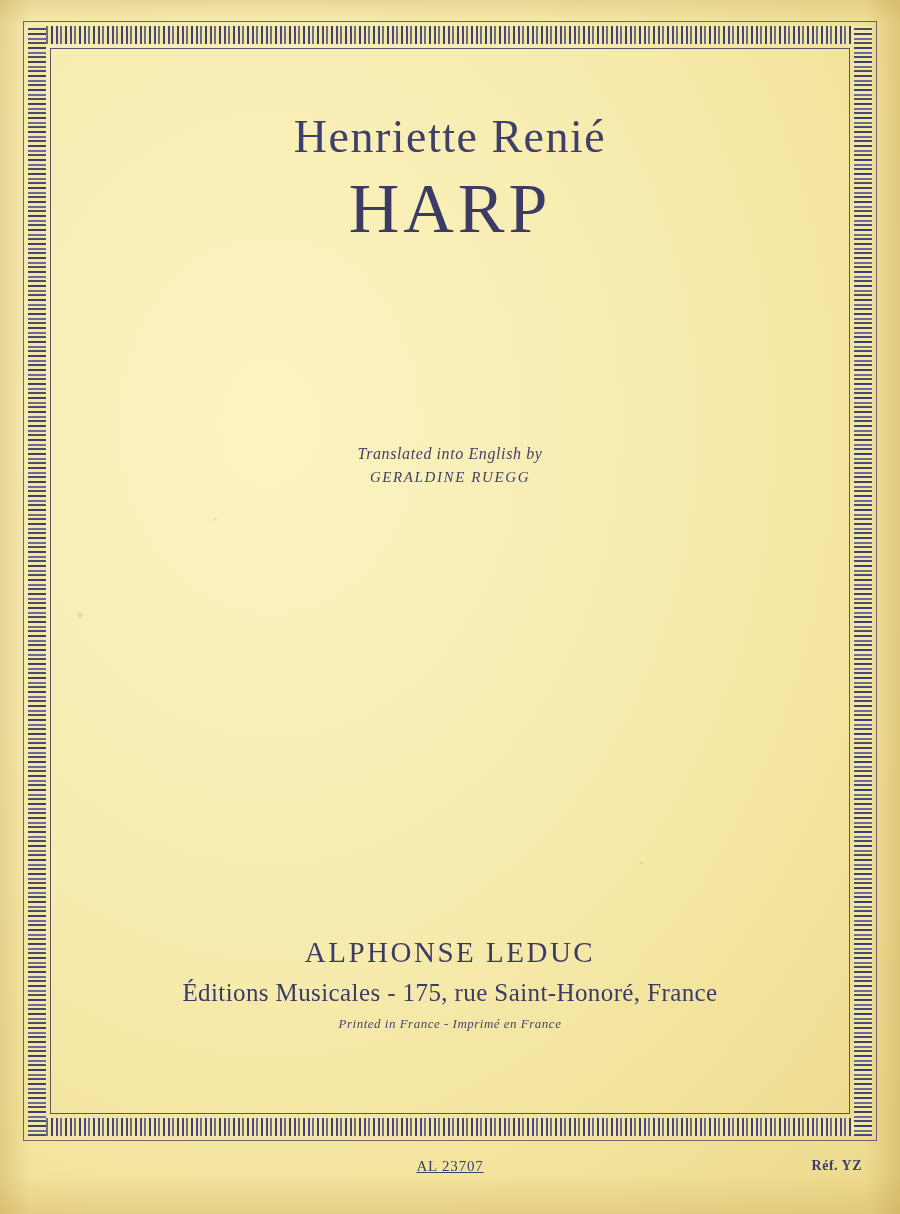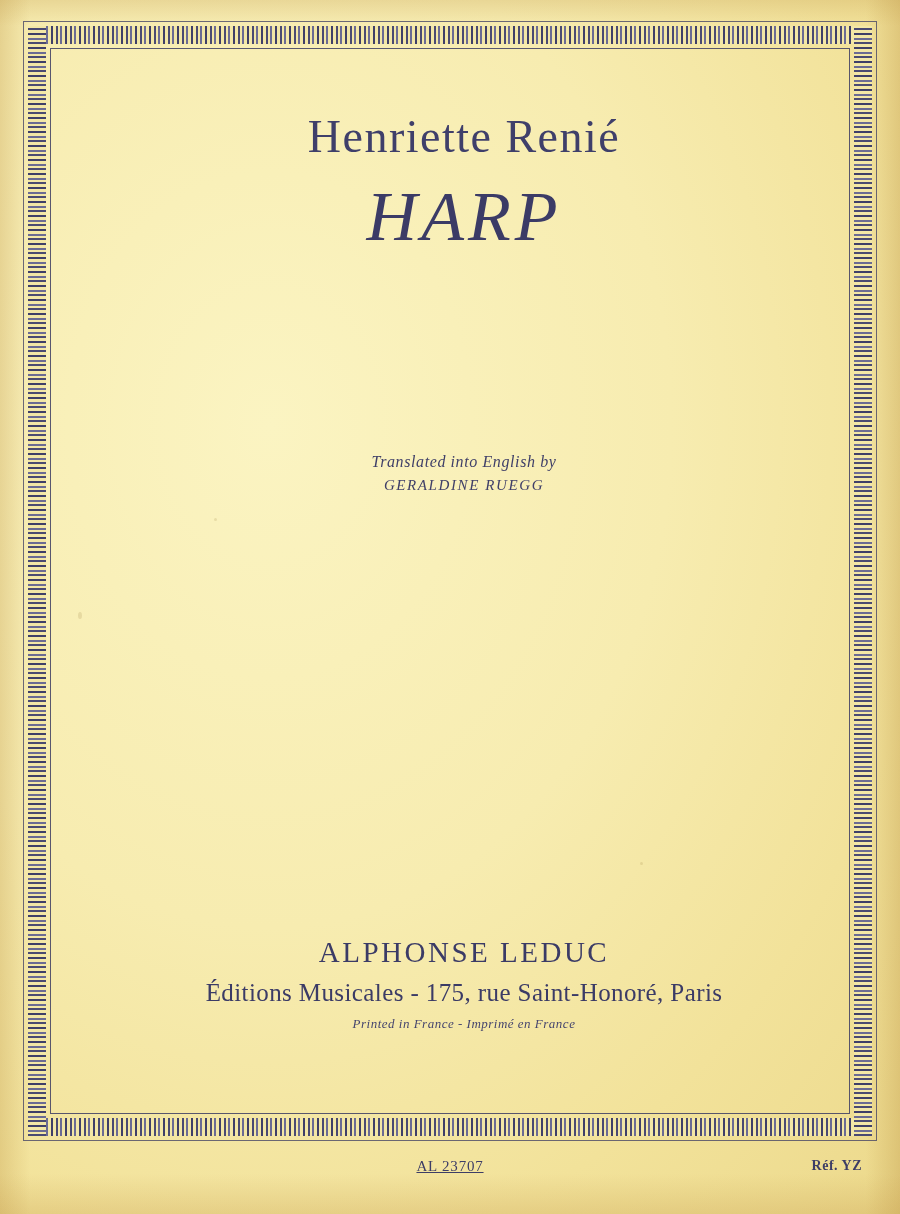--- a/index.html
+++ b/index.html
@@ -93,21 +93,21 @@
     opacity: 0.75;
   }
   .frame-rule.inner {
     left: 22px; top: 22px; width: 800px; height: 1066px;
     opacity: 0.85;
   }
 
   
   .content {
     position: absolute;
-    left: 64px;
+    left: 50px;
     top: 48px;
     width: 800px;
     height: 892px;
     text-align: center;
     color: #3a3a63;
   }
 
   .composer {
     margin-top: 62px;
     font-size: 46px;
@@ -127,26 +127,25 @@
   }
 
   .title-for {
     margin-top: 10px;
     font-size: 46px;
     color: #3b3b66;
     font-weight: 400;
   }
 
   .title-instrument {
-    margin-top: 14px;
+    margin-top: 6px;
     font-size: 70px;
     letter-spacing: 4px;
     color: #3b3b66;
     font-weight: 400;
-    font-style: italic;
   }
 
   .translator-block {
     margin-top: 196px;
     color: #3f3f68;
   }
   .translator-line1 {
     font-size: 16px;
     font-style: italic;
     letter-spacing: 0.6px;
@@ -251,21 +250,21 @@
 
     <div class="title-instrument">HARP</div>
 
     <div class="translator-block">
       <div class="translator-line1">Translated into English by</div>
       <div class="translator-line2">GERALDINE RUEGG</div>
     </div>
 
     <div class="publisher-block">
       <div class="publisher-name">ALPHONSE LEDUC</div>
-      <div class="publisher-address">Éditions Musicales - 175, rue Saint-Honoré, Paris</div>
+      <div class="publisher-address">Éditions Musicales - 175, rue Saint-Honoré, France</div>
       <div class="publisher-printed">Printed in France - Imprimé en France</div>
     </div>
 
   </div>
 
   <div class="footer">
     <div class="footer-catalog">AL 23707</div>
     <div class="footer-ref">Réf. YZ</div>
   </div>
 

